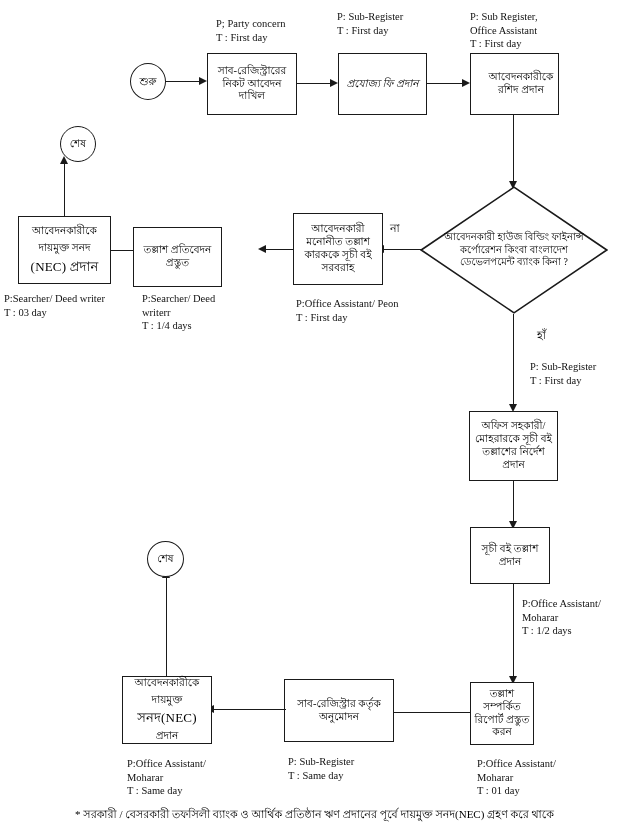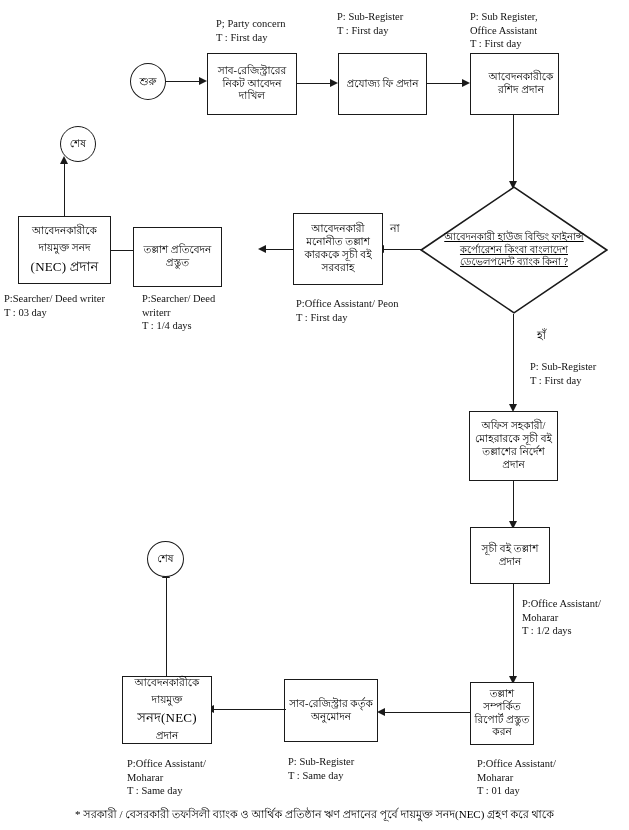--- a/index.html
+++ b/index.html
@@ -15,21 +15,21 @@
   .proc{border:1.3px solid #1a1a1a;background:#fff;}
   .proc .txt{line-height:1.22;padding:2px 3px;}
 
   .term{border:1.3px solid #1a1a1a;background:#fff;border-radius:50%;}
   .term .txt{line-height:1.1;}
 
   .diamond{position:absolute;}
   .diamond .shape{position:absolute;left:0;top:0;width:100%;height:100%;}
   .diamond .txt{position:absolute;left:8%;top:20%;width:84%;height:60%;
                 display:flex;align-items:center;justify-content:center;
-                text-align:center;line-height:1.28;text-decoration:underline;}
+                text-align:center;line-height:1.28;}
 
   
   .bn{font-family:"Liberation Serif",serif;font-size:10.5px;}
   .bn10{font-size:10px;}
   .bn11{font-size:11px;}
   .nec{font-size:13px;letter-spacing:.2px;}
 
   
   .ann{position:absolute;font-family:"Liberation Serif",serif;font-size:10.5px;
        line-height:1.30;white-space:pre-line;color:#111;}
@@ -66,21 +66,21 @@
   <div class="node proc" style="left:207px;top:53px;width:90px;height:62px;">
     <span class="txt bn">সাব-রেজিস্ট্রারের নিকট আবেদন দাখিল</span>
   </div>
 
   <div class="ln lnh" style="left:297px;top:83px;width:33px;"></div>
   <div class="arr arr-r" style="left:330px;top:79px;"></div>
 
   <div class="ann" style="left:337px;top:10px;">P: Sub-Register
 T : First day</div>
 
-  <div class="node proc" style="left:338px;top:53px;width:89px;height:62px;">
+  <div class="node proc" style="left:338px;top:53px;width:89px;height:62px;font-style:italic;">
     <span class="txt bn">প্রযোজ্য ফি প্রদান</span>
   </div>
 
   <div class="ln lnh" style="left:427px;top:83px;width:35px;"></div>
   <div class="arr arr-r" style="left:462px;top:79px;"></div>
 
   <div class="ann" style="left:470px;top:10px;">P: Sub Register,
 Office Assistant
 T : First day</div>
 
@@ -163,21 +163,21 @@
   <div class="node proc" style="left:470px;top:682px;width:64px;height:63px;">
     <span class="txt bn">তল্লাশ সম্পর্কিত রিপোর্ট প্রস্তুত করন</span>
   </div>
   <div class="ann" style="left:477px;top:757px;">P:Office Assistant/
 Moharar
 T : 01 day</div>
 
   <div class="ln lnh" style="left:383px;top:712px;width:88px;"></div>
   <div class="arr arr-l" style="left:377px;top:708px;"></div>
 
-  <div class="node proc" style="left:284px;top:679px;width:94px;height:63px;">
+  <div class="node proc" style="left:284px;top:679px;width:110px;height:63px;">
     <span class="txt bn">সাব-রেজিস্ট্রার কর্তৃক অনুমোদন</span>
   </div>
   <div class="ann" style="left:288px;top:755px;">P: Sub-Register
 T : Same day</div>
 
   <div class="ln lnh" style="left:213px;top:709px;width:73px;"></div>
   <div class="arr arr-l" style="left:206px;top:705px;"></div>
 
   <div class="node proc" style="left:122px;top:676px;width:90px;height:68px;flex-direction:column;">
     <span class="txt bn">আবেদনকারীকে</span>

